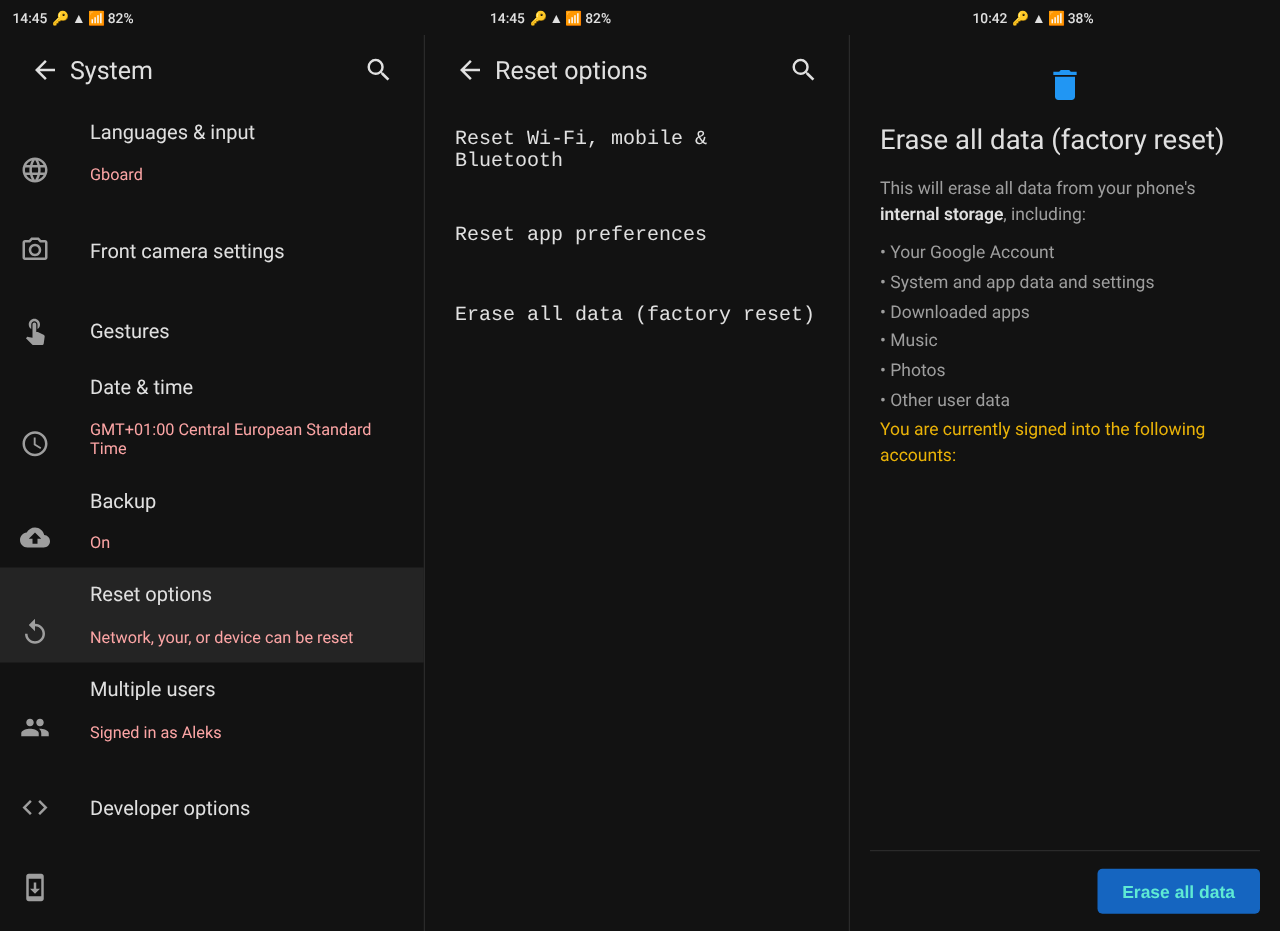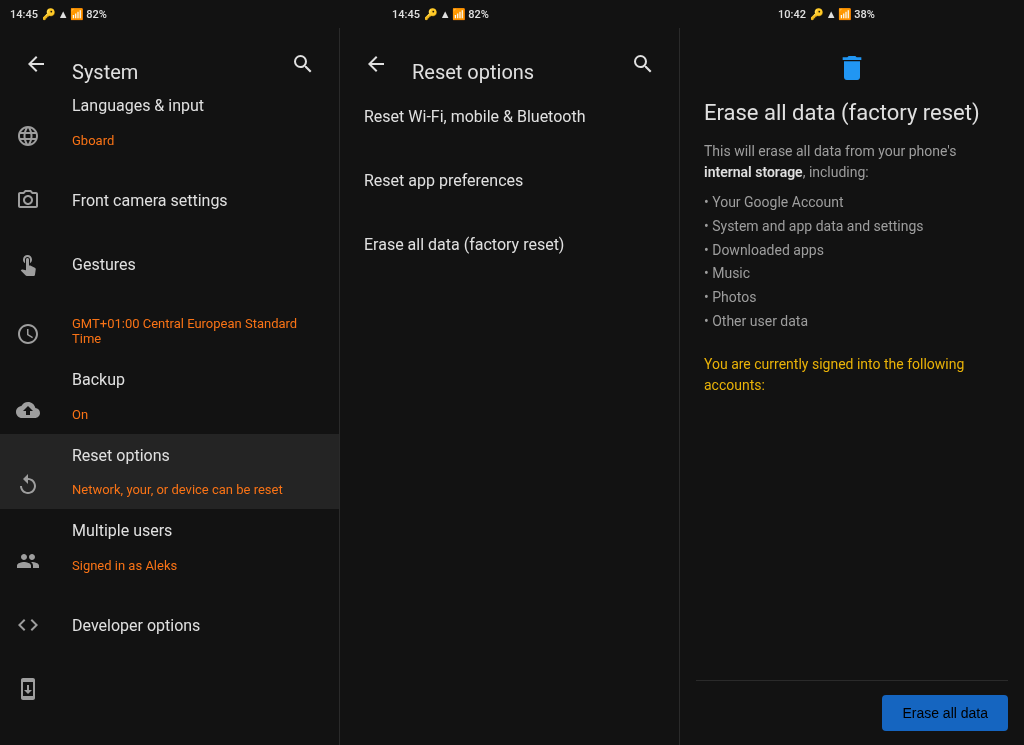--- a/index.html
+++ b/index.html
@@ -66,24 +66,23 @@
       flex: 1;
       display: flex;
       flex-direction: column;
       overflow: hidden;
       position: relative;
     }
 
     
     .panel-header {
       display: flex;
-      align-items: flex-end;
+      align-items: center;
       height: 56px;
       padding: 0 16px;
-      gap: 16px;
     }
 
     .panel-title {
       font-size: 20px;
       font-weight: 400;
       color: #e0e0e0;
       flex: 1;
     }
 
     .icon-btn {
@@ -119,35 +118,36 @@
     }
 
     .item-text { flex: 1; }
     .item-label {
       font-size: 16px;
       color: #e0e0e0;
       line-height: 1.3;
     }
     .item-sublabel {
       font-size: 13px;
-      color: #f97316;
+      color: #fca5a5;
       margin-top: 16px;
     }
 
     
     .reset-item {
       display: flex;
       align-items: center;
       padding: 18px 24px;
       cursor: pointer;
       min-height: 64px;
     }
     .reset-item-label {
       font-size: 16px;
       color: #e0e0e0;
+      font-family: Liberation Mono, monospace;
     }
 
     
     .right-panel-content {
       padding: 16px 24px;
       flex: 1;
       overflow-y: auto;
     }
 
     .trash-icon-container {
@@ -173,21 +173,20 @@
 
     .erase-description strong {
       color: #e0e0e0;
       font-weight: 600;
     }
 
     .erase-list {
       font-size: 14px;
       color: #9e9e9e;
       line-height: 1.7;
-      margin-bottom: 20px;
     }
 
     .accounts-text {
       font-size: 14px;
       color: #eab308;
       line-height: 1.5;
     }
 
     .bottom-divider {
       height: 1px;
@@ -198,27 +197,27 @@
     .bottom-bar {
       height: 64px;
       display: flex;
       align-items: center;
       justify-content: flex-end;
       padding: 0 16px;
     }
 
     .erase-btn {
       background: #1565C0;
-      color: #000000;
+      color: #5eead4;
       border: none;
       border-radius: 4px;
       padding: 10px 20px;
       font-size: 14px;
       cursor: pointer;
-      font-weight: 400;
+      font-weight: 700;
     }
 
     
     svg { width: 24px; height: 24px; fill: currentColor; }
 
     .trash-svg { width: 32px; height: 32px; fill: #2196F3; }
   </style>
 </head>
 <body>
 
@@ -303,20 +302,21 @@
       </div>
     </div>
 
     <div class="settings-item">
       <div class="item-icon">
         <svg viewBox="0 0 24 24">
             <path d="M11.99 2C6.47 2 2 6.48 2 12s4.47 10 9.99 10C17.52 22 22 17.52 22 12S17.52 2 11.99 2zM12 20c-4.42 0-8-3.58-8-8s3.58-8 8-8 8 3.58 8 8-3.58 8-8 8zm.5-13H11v6l5.25 3.15.75-1.23-4.5-2.67z"></path>
           </svg>
       </div>
       <div class="item-text">
+        <div class="item-label">Date &amp; time</div>
         <div class="item-sublabel">GMT+01:00 Central European Standard Time</div>
       </div>
     </div>
 
     <div class="settings-item">
       <div class="item-icon">
         <svg viewBox="0 0 24 24">
             <path d="M19.35 10.04C18.67 6.59 15.64 4 12 4 9.11 4 6.6 5.64 5.35 8.04 2.34 8.36 0 10.91 0 14c0 3.31 2.69 6 6 6h13c2.76 0 5-2.24 5-5 0-2.64-2.05-4.78-4.65-4.96zM14 13v4h-4v-4H7l5-5 5 5h-3z"></path>
           </svg>
       </div>

